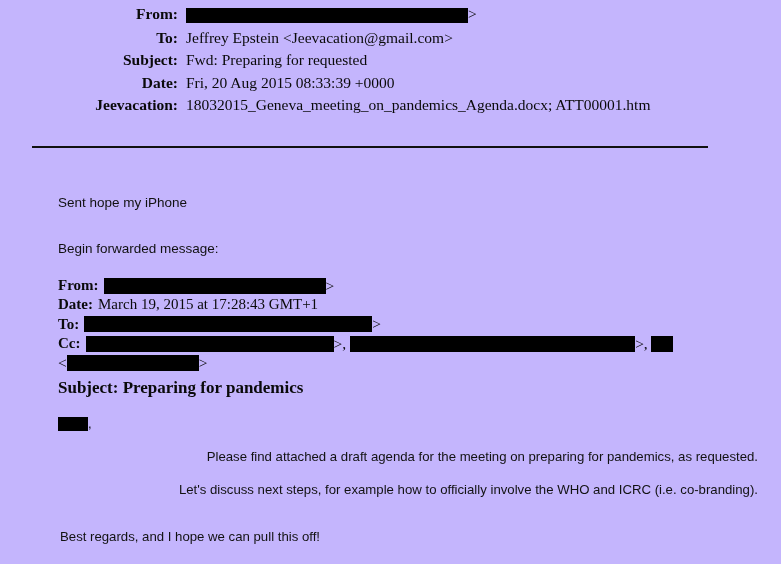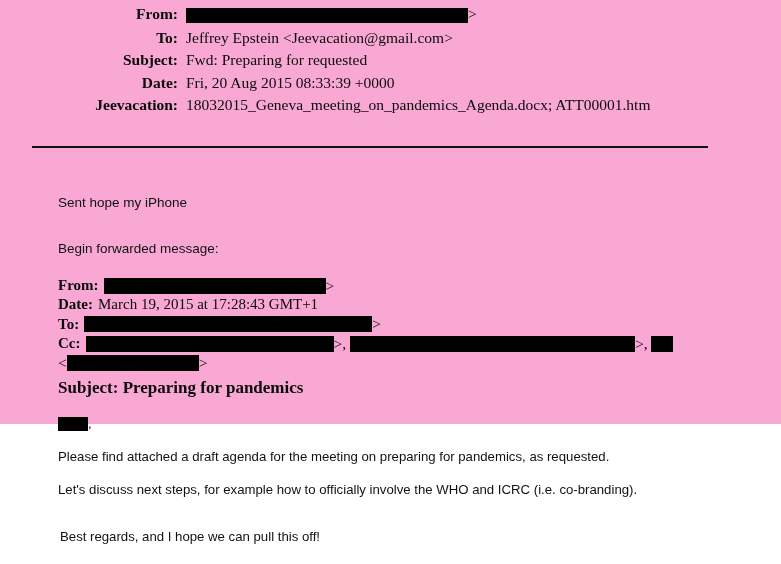--- a/index.html
+++ b/index.html
@@ -12,22 +12,22 @@
     background: #ffffff;
     font-family: "Liberation Serif", serif;
     color: #0a0a0a;
     overflow: hidden;
     position: relative;
   }
 
   .page {
     position: relative;
     width: 781px;
-    height: 424px;
-    background: #f9a8d4;
+    height: 564px;
+    background: #c4b5fd;
   }
 
   
   .envelope {
     position: absolute;
     left: 0;
     top: 0;
     width: 781px;
   }
 
@@ -89,21 +89,21 @@
 
   .body-line {
     font-family: "Liberation Sans", sans-serif;
     font-size: 13.5px;
     line-height: 1.0;
     color: #111111;
     white-space: nowrap;
   }
 
   .gap-24 { margin-top: 32px; }
-  .gap-18 { margin-top: 18px; }
+  .gap-18 { margin-top: 18px; text-align: right; }
 
   
   .fwd-block {
     margin-top: 22px;
     font-family: "Liberation Serif", serif;
     font-size: 15px;
     line-height: 1.18;
   }
   .fwd-row {
     display: flex;

